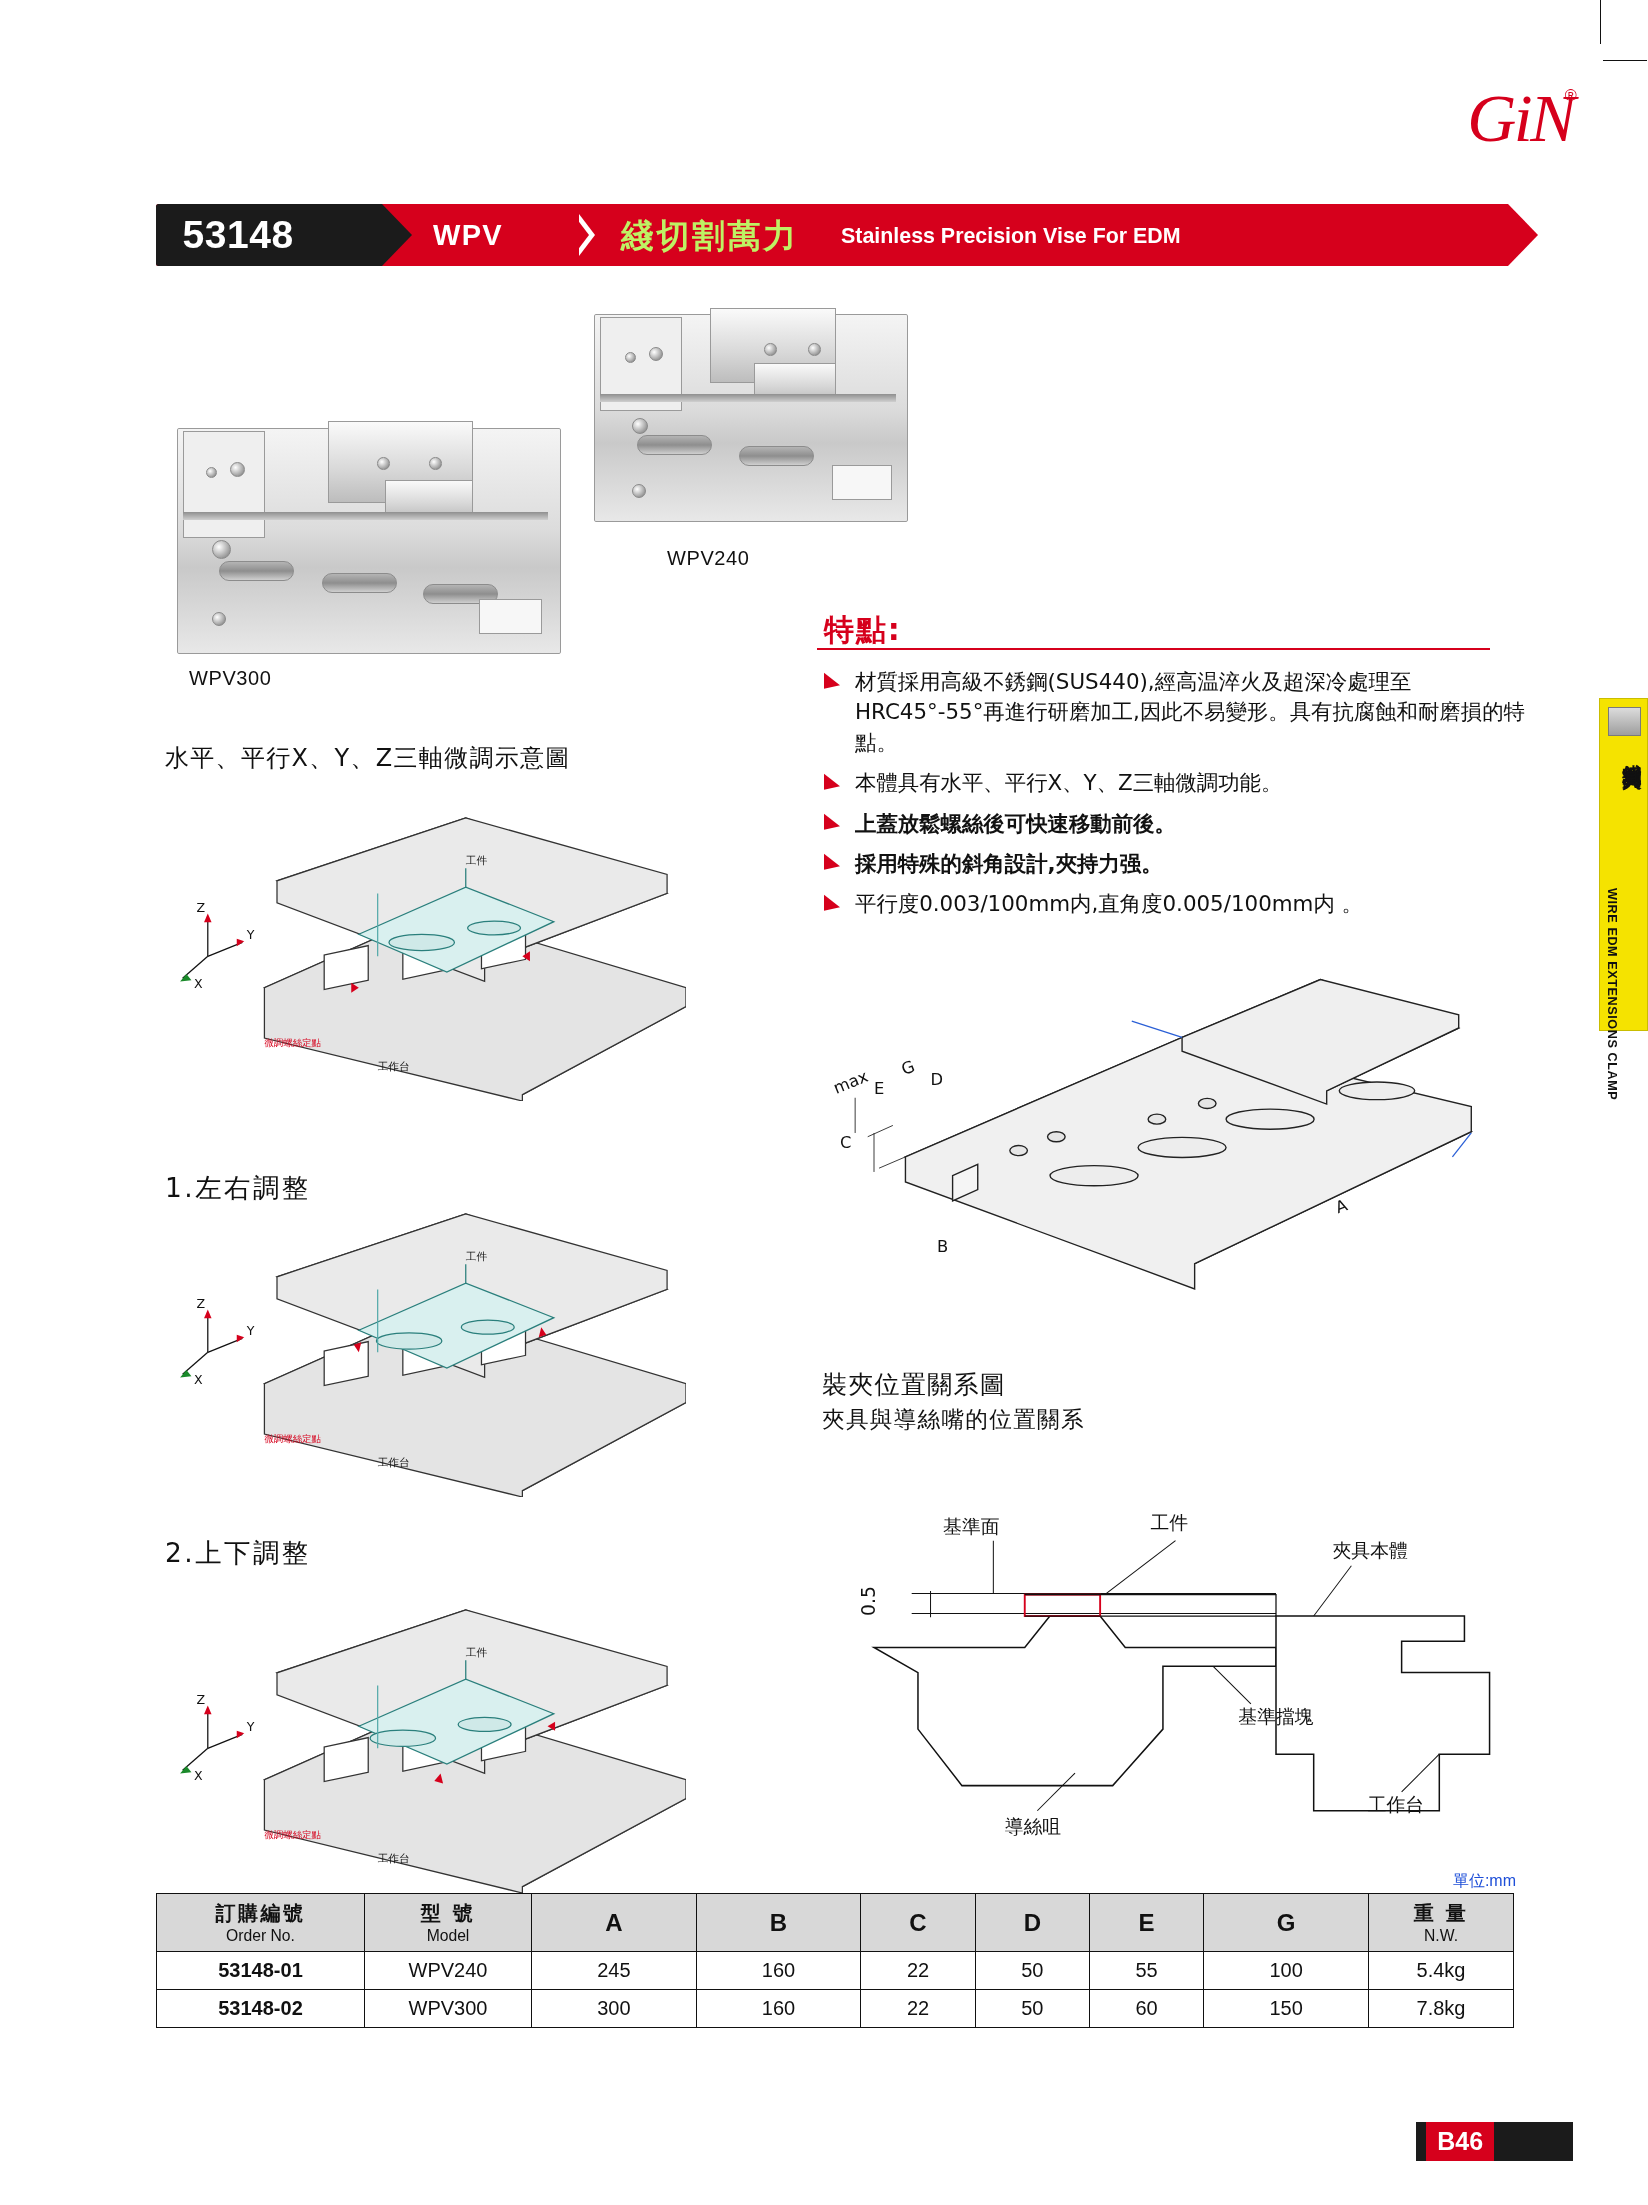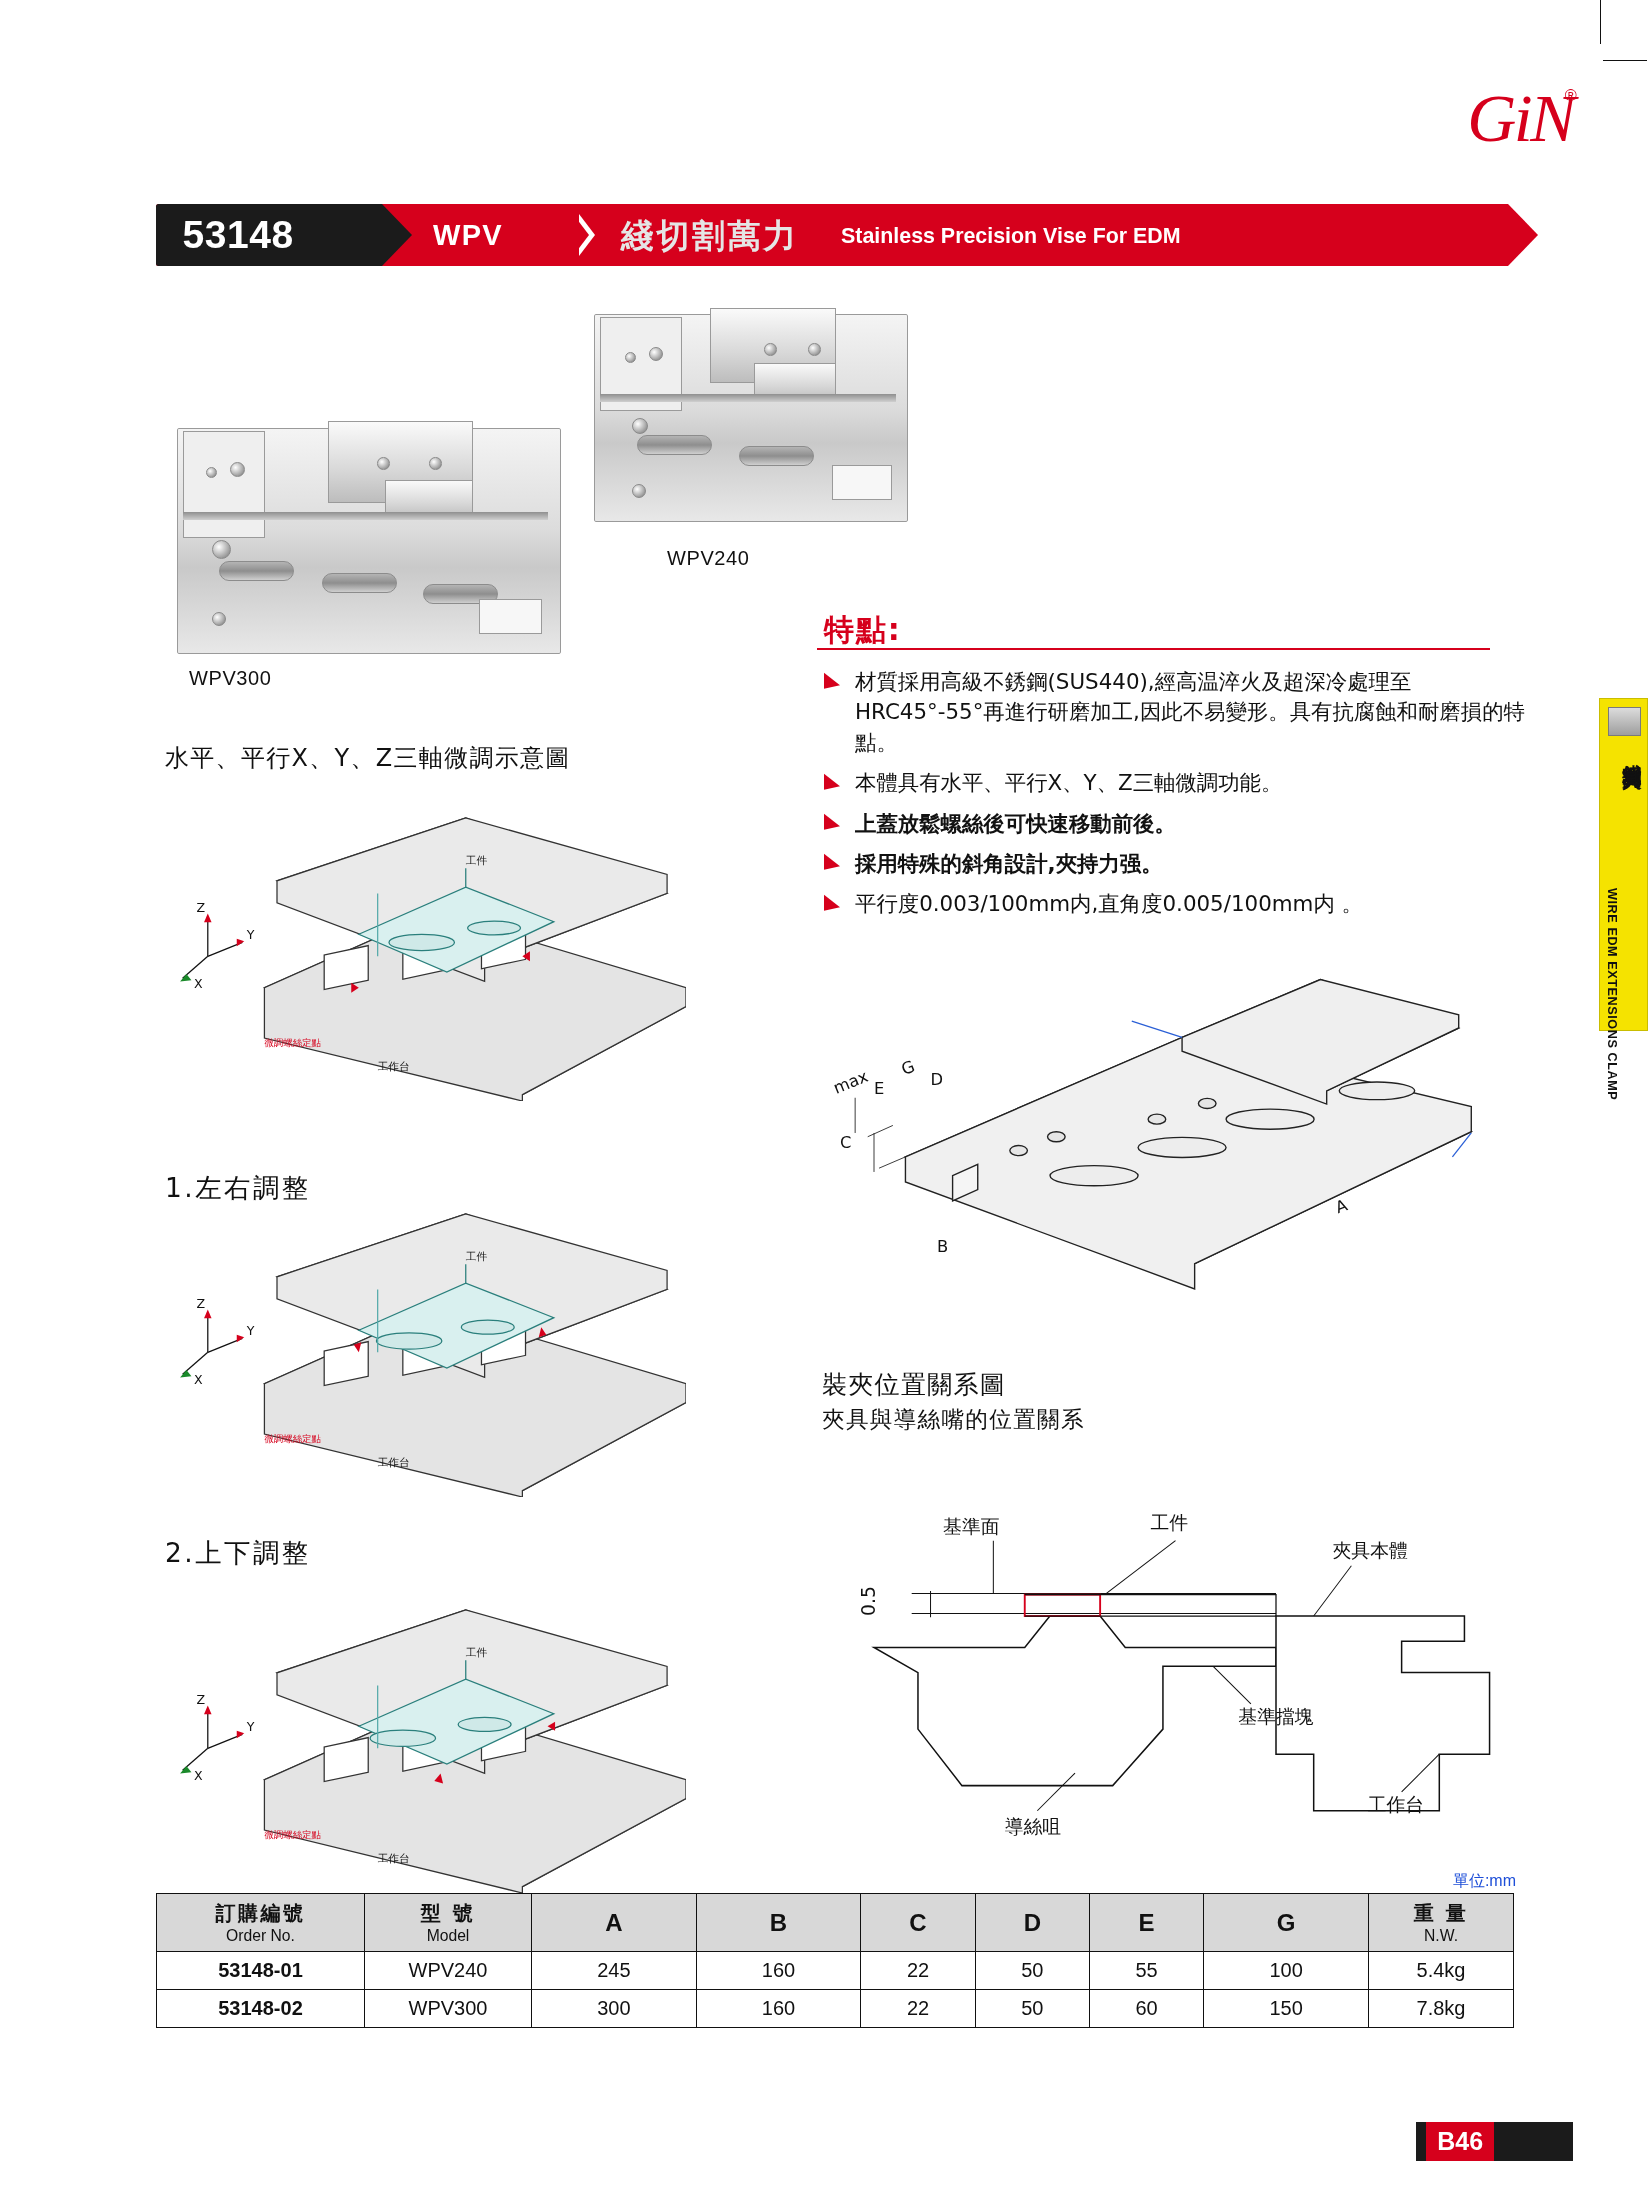--- a/index.html
+++ b/index.html
@@ -74,21 +74,21 @@
   .hdr-chev:before, .hdr-chev:after{
     content:""; position:absolute; top:0;
     border-top:21px solid transparent;
     border-bottom:21px solid transparent;
     border-left:16.3px solid #fff;
   }
   .hdr-chev:before { left:0; }
   .hdr-chev:after  { left:0; border-left-color:#d6001c; left:-5.7px; }
   .hdr-title-cn {
     position:absolute; left:465px; top:0; height:62px; line-height:63px;
-    color:#e5e5e5; font-size:33px; font-weight:bold; letter-spacing:2.5px;
+    color:#bef264; font-size:33px; font-weight:bold; letter-spacing:2.5px;
     font-family:"DejaVu Sans", sans-serif;
   }
   .hdr-title-en {
     position:absolute; left:685px; top:0; height:46px; line-height:65px;
     color:#fff; font-size:21.4px; font-weight:bold; letter-spacing:0px;
   }
   .caption {
     position:absolute; font-size:20px; color:#111; letter-spacing:0.6px;
     font-family:"Liberation Sans", sans-serif;
   }

